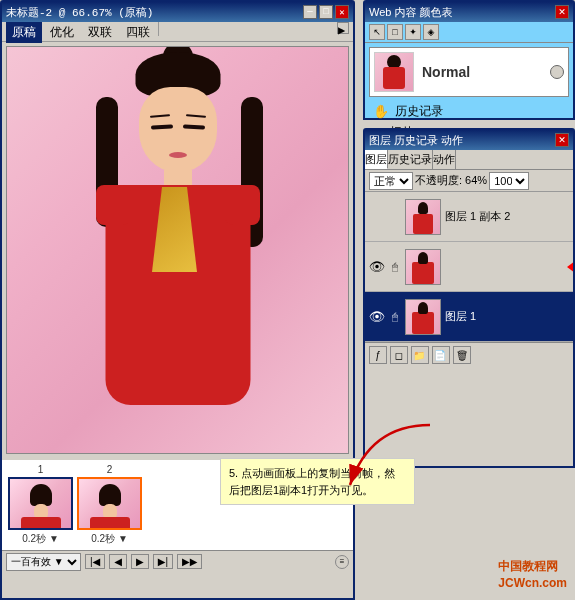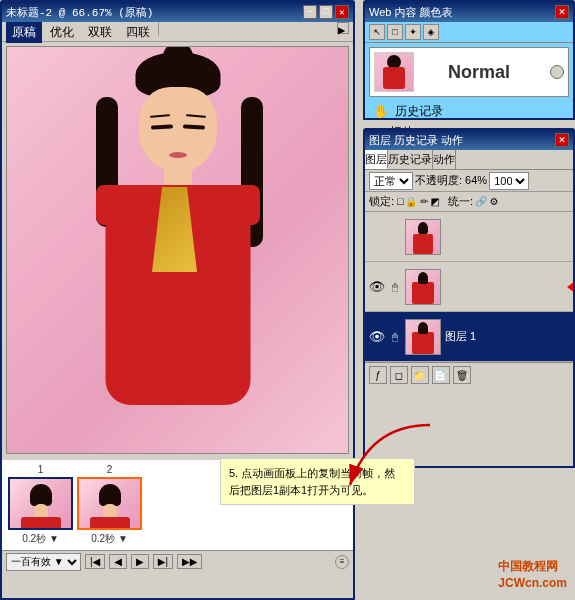--- a/index.html
+++ b/index.html
@@ -115,24 +115,23 @@
     .preview-thumb {
       width: 40px;
       height: 40px;
       background: linear-gradient(135deg, #f5c5d5, #e8a0bc);
       border: 1px solid #ccc;
       flex-shrink: 0;
       position: relative;
       overflow: hidden;
     }
     .normal-label {
-      font-size: 18px;
+      font-size: 14px;
       font-weight: bold;
       color: #333;
-      margin-left: 26px;
     }
     .circle-btn {
       width: 14px; height: 14px;
       border-radius: 50%;
       background: #d4d0c8;
       border: 1px solid #666;
       margin-left: auto;
     }
     .web-menu-item {
       display: flex;
@@ -499,43 +498,35 @@
   <div class="layers-toolbar">
     <select>
       <option>正常</option>
     </select>
     <span class="opacity-label">不透明度: 64%</span>
     <select style="width:40px;">
       <option>100%</option>
     </select>
   </div>
 
-  <div class="layers-lock-bar">
-    <span>锁定: □</span>
-    <span style="font-size:10px;">🔒</span>
-    <span style="font-size:10px;">✏</span>
-    <span style="font-size:10px;">◩</span>
-    <span style="margin-left:6px;">统一:</span>
-    <span style="font-size:10px;">🔗</span>
-    <span style="font-size:10px;">⚙</span>
-  </div>
 
   <div class="layers-list">
 
     <div class="layer-row" style="height:50px;">
       <div class="layer-vis">
         
       </div>
       <div style="width:12px;"></div>
       <div class="layer-thumb">
         <div style="width:100%;height:100%;background:linear-gradient(135deg,#f5c5d5,#e8a0bc);position:relative;">
           <div style="position:absolute;bottom:0;left:50%;transform:translateX(-50%);width:20px;height:20px;background:#cc2020;border-radius:2px;"></div>
           <div style="position:absolute;top:2px;left:50%;transform:translateX(-50%);width:10px;height:12px;background:#1a0a05;border-radius:50% 50% 20% 20%;"></div>
         </div>
       </div>
+      <span class="layer-name">图层 1 副本 2</span>
     </div>
 
     <div class="layer-row" style="height:50px;">
       <div class="layer-vis">
         <span>👁</span>
       </div>
       <div style="width:12px; display:flex; align-items:center; justify-content:center; font-size:10px;">🖱</div>
       <div class="layer-thumb">
         <div style="width:100%;height:100%;background:linear-gradient(135deg,#f5c5d5,#e8a0bc);position:relative;">
           <div style="position:absolute;bottom:0;left:50%;transform:translateX(-50%);width:22px;height:22px;background:#cc2020;border-radius:2px;"></div>

